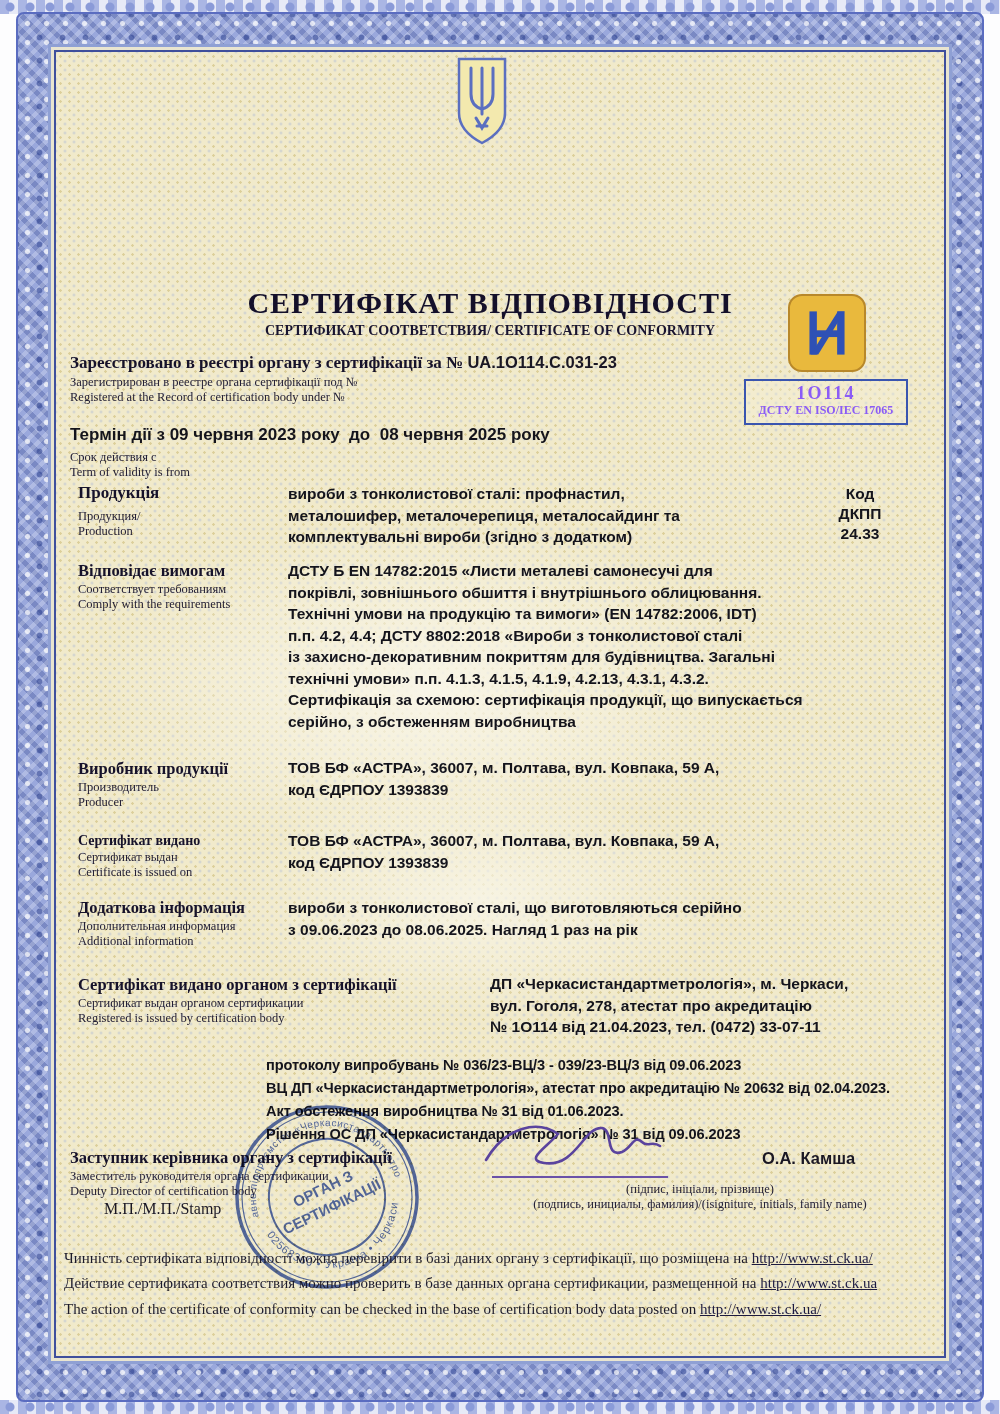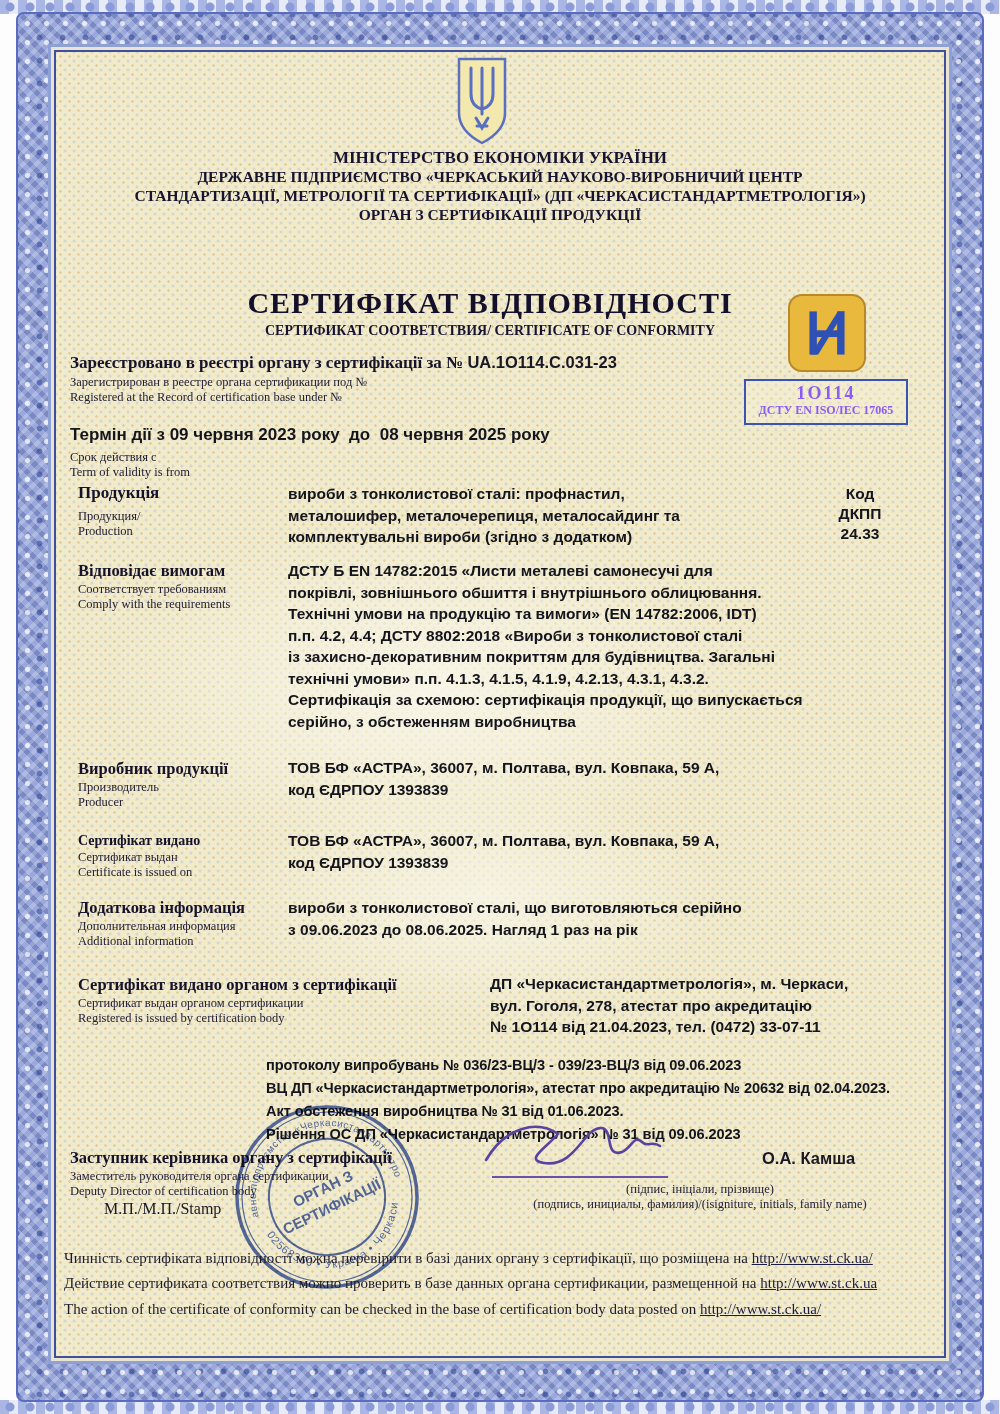--- a/index.html
+++ b/index.html
@@ -72,26 +72,20 @@
       <g fill="none" stroke="#5b6fc0" stroke-width="3" stroke-linecap="round">
         <path d="M30 12 v46"></path>
         <path d="M19 12 v26 q0 12 11 15"></path>
         <path d="M41 12 v26 q0 12 -11 15"></path>
         <path d="M24 62 l6 10 l6 -10"></path>
         <path d="M25 70 h10"></path>
       </g>
     </svg>
   </div>
 
-  <div class="r ctr" style="left:80px;top:148px;width:840px;">
-    <div class="hdr-line" style="font-size:17px">МІНІСТЕРСТВО ЕКОНОМІКИ УКРАЇНИ</div>
-    <div class="hdr-line" style="font-size:15.5px">ДЕРЖАВНЕ ПІДПРИЄМСТВО «ЧЕРКАСЬКИЙ НАУКОВО-ВИРОБНИЧИЙ ЦЕНТР</div>
-    <div class="hdr-line" style="font-size:15.5px">СТАНДАРТИЗАЦІЇ, МЕТРОЛОГІЇ ТА СЕРТИФІКАЦІЇ» (ДП «ЧЕРКАСИСТАНДАРТМЕТРОЛОГІЯ»)</div>
-    <div class="hdr-line" style="font-size:15.5px">ОРГАН З СЕРТИФІКАЦІЇ ПРОДУКЦІЇ</div>
-  </div>
 
   <div class="r ctr" style="left:80px;top:286px;width:820px;">
     <div style="font-size:30px;font-weight:700;letter-spacing:1px;color:#14102a;">СЕРТИФІКАТ ВІДПОВІДНОСТІ</div>
     <div style="font-size:14px;font-weight:700;margin-top:3px;color:#181430;">СЕРТИФИКАТ СООТВЕТСТВИЯ/ CERTIFICATE OF CONFORMITY</div>
   </div>
 
   <div class="badge">
     <svg width="54" height="54" viewBox="0 0 80 80">
       <g fill="#2f51b5">
         <rect x="14" y="8" width="11" height="64"></rect>
@@ -103,22 +97,22 @@
   </div>
   <div class="badge-box">
     <div class="n1">1О114</div>
     <div class="n2">ДСТУ EN ISO/IEC 17065</div>
   </div>
 
   <div class="r" style="left:70px;top:352px;width:700px;">
     <div style="font-size:17.5px;">
       <span class="lbl">Зареєстровано в реєстрі органу з сертифікації за № </span><span style="font-family:'Liberation Sans',sans-serif;font-weight:700;font-size:16.5px;">UA.1О114.С.031-23</span>
     </div>
-    <div class="sub">Зарегистрирован в реестре органа сертификации под №</div>
-    <div class="sub" style="margin-top:0;">Registered at the Record of certification base under №</div>
+    <div class="sub">Зарегистрирован в реестре органа сертифікації под №</div>
+    <div class="sub" style="margin-top:0;">Registered at the Record of certification body under №</div>
   </div>
 
   <div class="r" style="left:70px;top:424px;width:700px;">
     <div class="val" style="font-size:17px;">Термін дії з 09 червня 2023 року  до  08 червня 2025 року</div>
     <div class="sub" style="margin-top:4px;">Срок действия с</div>
     <div class="sub" style="margin-top:0;">Term of validity is from</div>
   </div>
 
   <div class="r" style="left:78px;top:484px;width:200px;">
     <div class="lbl">Продукція</div>

